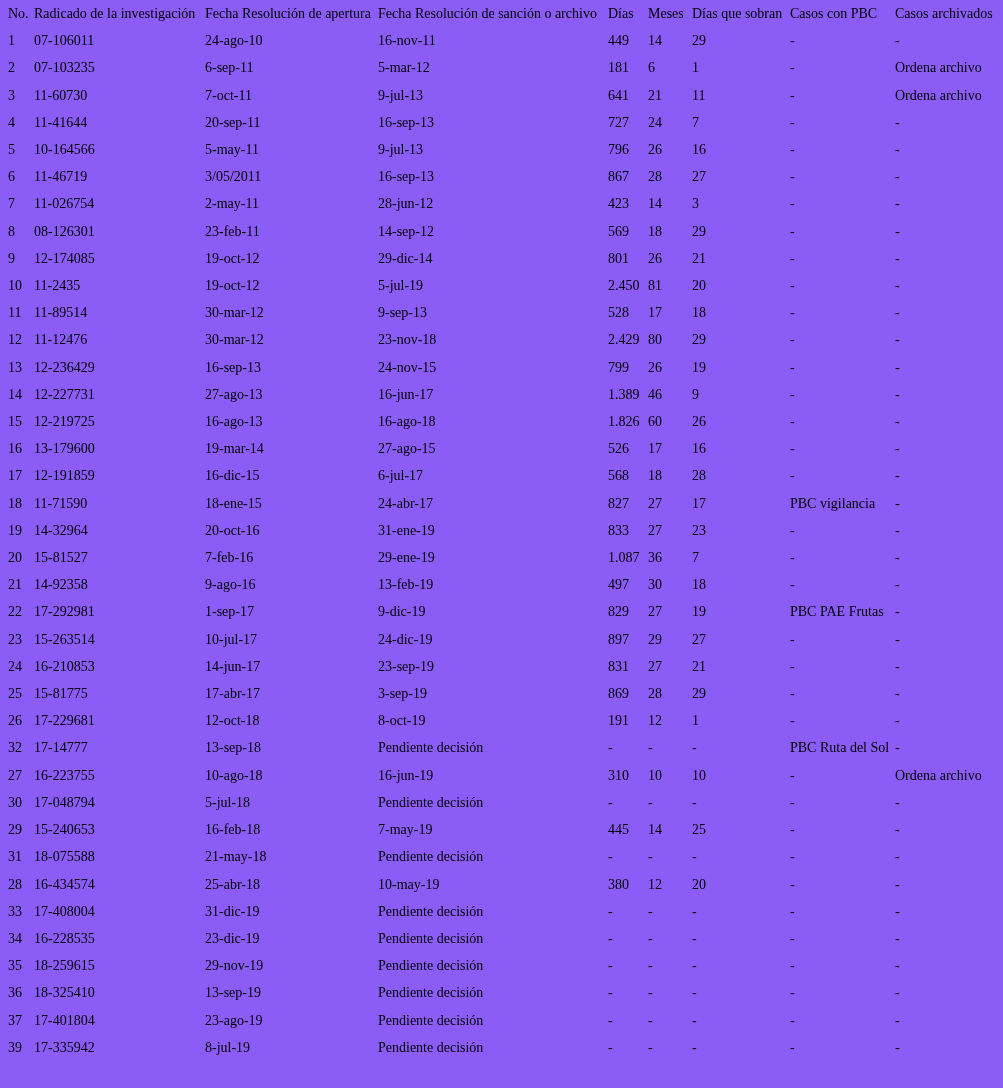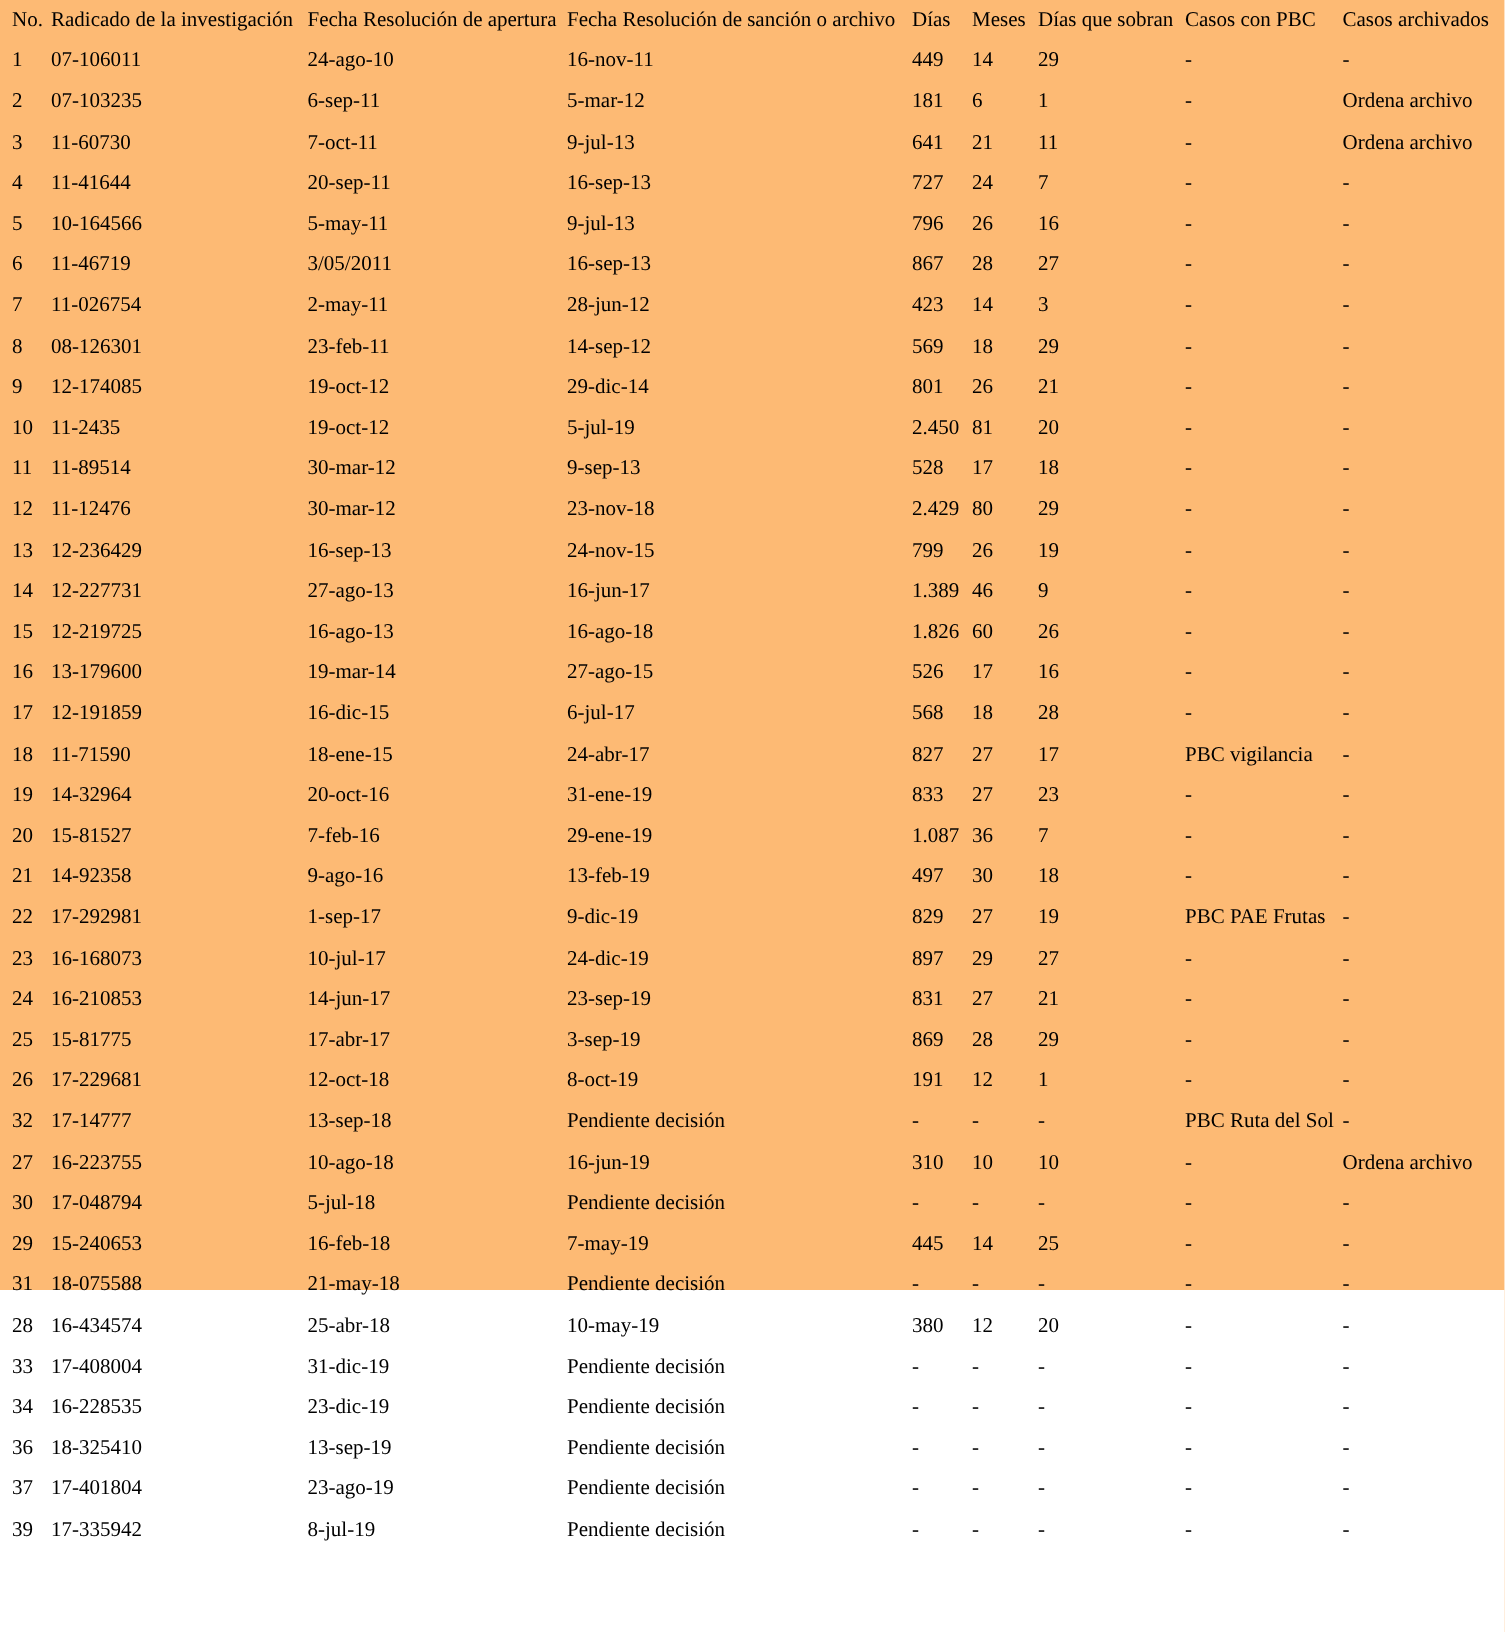--- a/index.html
+++ b/index.html
@@ -7,22 +7,22 @@
     padding: 0;
     background: #ffffff;
   }
   body {
     width: 1003px;
     height: 1088px;
     overflow: hidden;
   }
   .page {
     width: 1003px;
-    height: 860px;
-    background: #fdba74;
+    height: 1088px;
+    background: #8b5cf6;
   }
   table.data-table {
     border-collapse: collapse;
     table-layout: fixed;
     width: 995px;
     margin-left: 8px;
     font-family: "Liberation Serif", "DejaVu Serif", serif;
     font-size: 14px;
     color: #000000;
   }
@@ -307,21 +307,21 @@
           <td>1-sep-17</td>
           <td>9-dic-19</td>
           <td>829</td>
           <td>27</td>
           <td>19</td>
           <td>PBC PAE Frutas</td>
           <td>-</td>
         </tr>
         <tr>
           <td>23</td>
-          <td>16-168073</td>
+          <td>15-263514</td>
           <td>10-jul-17</td>
           <td>24-dic-19</td>
           <td>897</td>
           <td>29</td>
           <td>27</td>
           <td>-</td>
           <td>-</td>
         </tr>
         <tr>
           <td>24</td>
@@ -438,20 +438,31 @@
           <td>16-228535</td>
           <td>23-dic-19</td>
           <td>Pendiente decisión</td>
           <td>-</td>
           <td>-</td>
           <td>-</td>
           <td>-</td>
           <td>-</td>
         </tr>
         <tr>
+          <td>35</td>
+          <td>18-259615</td>
+          <td>29-nov-19</td>
+          <td>Pendiente decisión</td>
+          <td>-</td>
+          <td>-</td>
+          <td>-</td>
+          <td>-</td>
+          <td>-</td>
+        </tr>
+        <tr>
           <td>36</td>
           <td>18-325410</td>
           <td>13-sep-19</td>
           <td>Pendiente decisión</td>
           <td>-</td>
           <td>-</td>
           <td>-</td>
           <td>-</td>
           <td>-</td>
         </tr>

